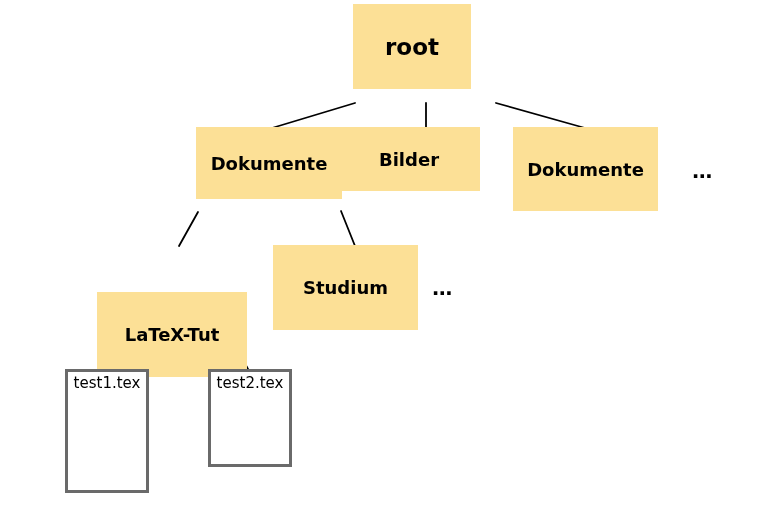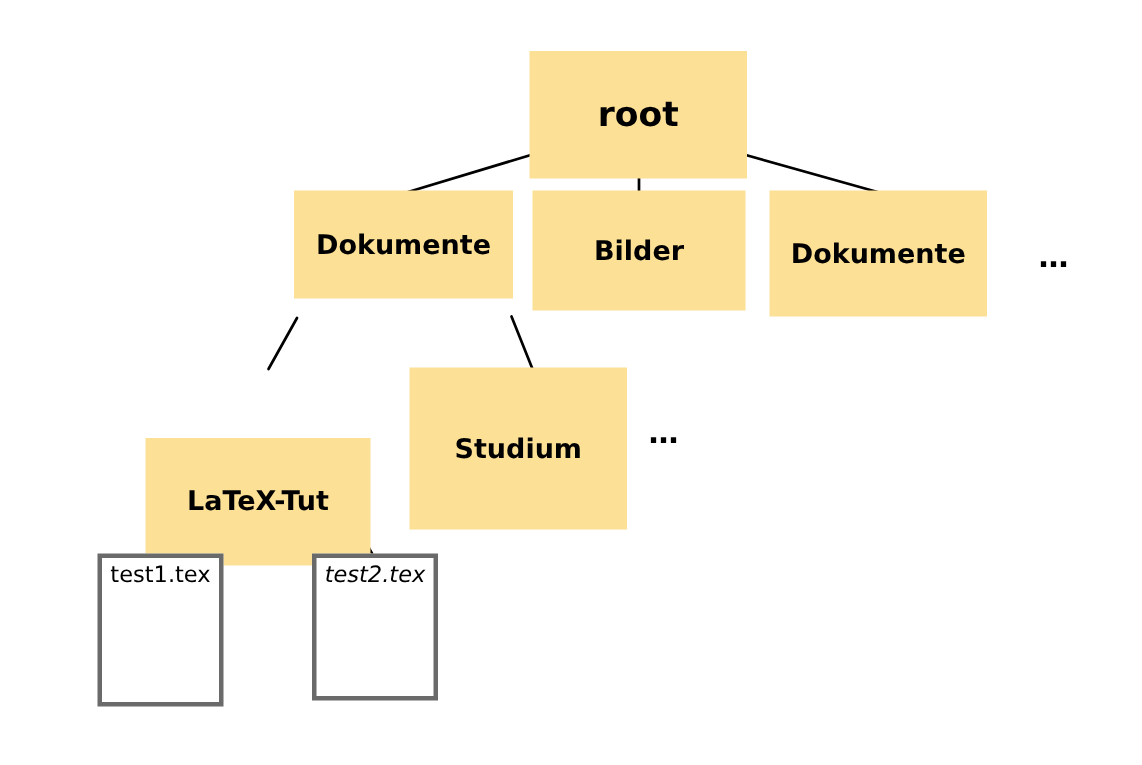--- a/index.html
+++ b/index.html
@@ -61,28 +61,28 @@
     position: absolute;
     z-index: 2;
     font-weight: bold;
     font-size: 20px;
     letter-spacing: 1.5px;
     transform: translate(-50%, -50%);
     white-space: nowrap;
   }
 
   
-  .pos-root      { left: 353px; top: 34px;  width: 145px; height: 85px; }
+  .pos-root      { left: 353px; top: 4px;  width: 118px; height: 85px; }
   .pos-dokumente { left: 196px; top: 127px; width: 146px; height: 72px; }
-  .pos-bilder    { left: 355px; top: 127px; width: 142px; height: 80px; }
+  .pos-bilder    { left: 338px; top: 127px; width: 142px; height: 64px; }
   .pos-downloads { left: 513px; top: 127px; width: 145px; height: 84px; }
   .pos-latex     { left: 97px; top: 245px; width: 150px; height: 85px; margin-top: 47px; }
-  .pos-studium   { left: 273px; top: 245px; width: 145px; height: 108px; }
-  .pos-test1     { left: 65px;  top: 369px; width: 84px;  height: 102px; }
-  .pos-test2     { left: 208px; top: 369px; width: 84px;  height: 98px; font-style: italic; }
+  .pos-studium   { left: 273px; top: 245px; width: 145px; height: 85px; }
+  .pos-test1     { left: 65px;  top: 369px; width: 84px;  height: 124px; }
+  .pos-test2     { left: 208px; top: 369px; width: 84px;  height: 98px; }
   .pos-ellipsis1 { left: 703px; top: 171px; }
   .pos-ellipsis2 { left: 443px; top: 288px; }
 </style>
 </head>
 <body>
 
 <div class="canvas">
 
   <svg class="edges" viewBox="0 0 761 510" aria-hidden="true">
     <line x1="355" y1="103" x2="272" y2="128"></line>

